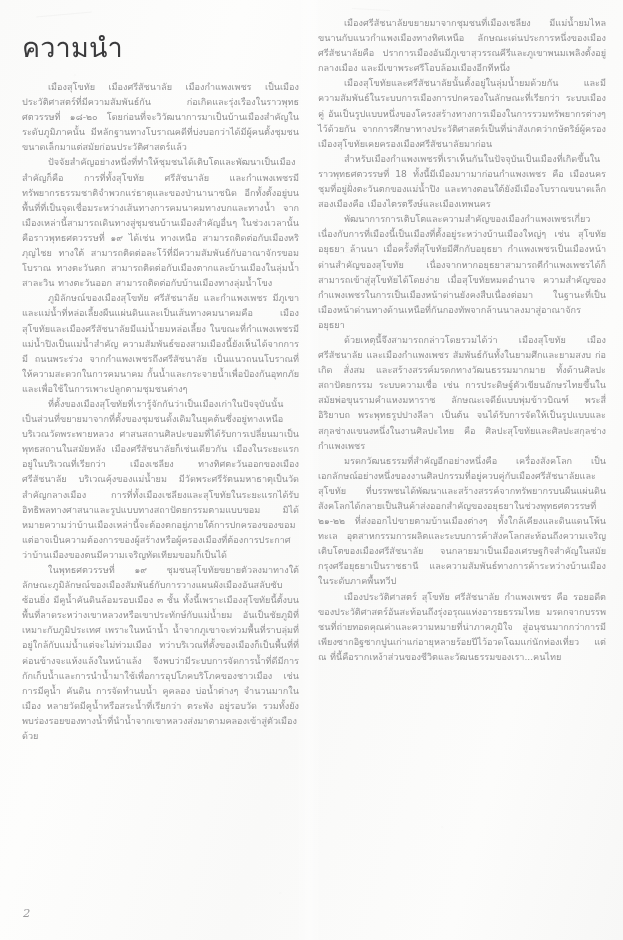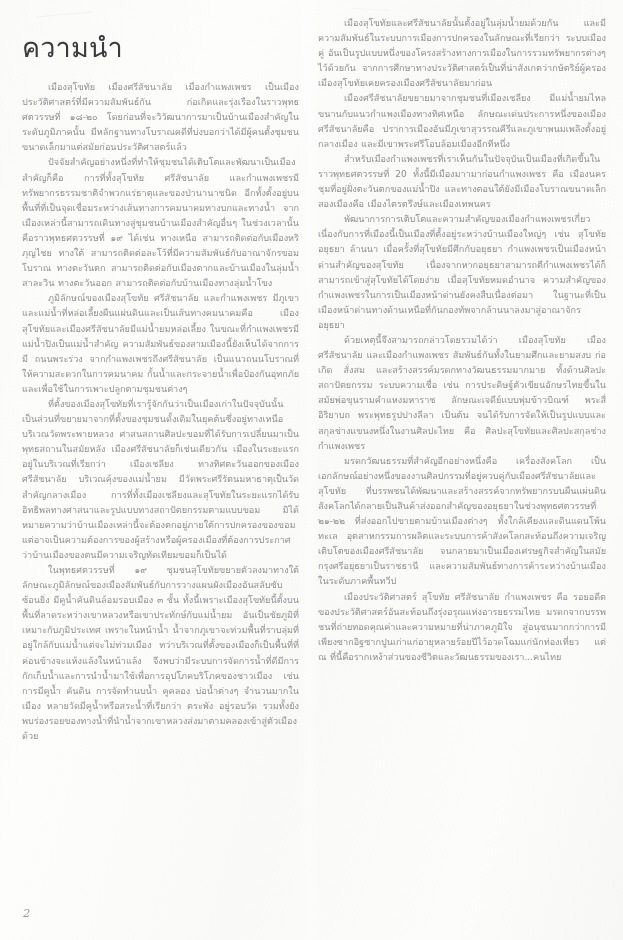--- a/index.html
+++ b/index.html
@@ -136,23 +136,23 @@
         <p>เมืองสุโขทัย เมืองศรีสัชนาลัย เมืองกำแพงเพชร เป็นเมืองประวัติศาสตร์ที่มีความสัมพันธ์กัน ก่อเกิดและรุ่งเรืองในราวพุทธศตวรรษที่ ๑๘-๒๐ โดยก่อนที่จะวิวัฒนาการมาเป็นบ้านเมืองสำคัญในระดับภูมิภาคนั้น มีหลักฐานทางโบราณคดีที่บ่งบอกว่าได้มีผู้คนตั้งชุมชนขนาดเล็กมาแต่สมัยก่อนประวัติศาสตร์แล้ว</p>
         <p>ปัจจัยสำคัญอย่างหนึ่งที่ทำให้ชุมชนได้เติบโตและพัฒนาเป็นเมืองสำคัญก็คือ การที่ทั้งสุโขทัย ศรีสัชนาลัย และกำแพงเพชรมีทรัพยากรธรรมชาติจำพวกแร่ธาตุและของป่านานาชนิด อีกทั้งตั้งอยู่บนพื้นที่ที่เป็นจุดเชื่อมระหว่างเส้นทางการคมนาคมทางบกและทางน้ำ จากเมืองเหล่านี้สามารถเดินทางสู่ชุมชนบ้านเมืองสำคัญอื่นๆ ในช่วงเวลานั้น คือราวพุทธศตวรรษที่ ๑๙ ได้เช่น ทางเหนือ สามารถติดต่อกับเมืองหริภุญไชย ทางใต้ สามารถติดต่อละโว้ที่มีความสัมพันธ์กับอาณาจักรขอมโบราณ ทางตะวันตก สามารถติดต่อกับเมืองตากและบ้านเมืองในลุ่มน้ำสาละวิน ทางตะวันออก สามารถติดต่อกับบ้านเมืองทางลุ่มน้ำโขง</p>
         <p>ภูมิลักษณ์ของเมืองสุโขทัย ศรีสัชนาลัย และกำแพงเพชร มีภูเขาและแม่น้ำที่หล่อเลี้ยงผืนแผ่นดินและเป็นเส้นทางคมนาคมคือ เมืองสุโขทัยและเมืองศรีสัชนาลัยมีแม่น้ำยมหล่อเลี้ยง ในขณะที่กำแพงเพชรมีแม่น้ำปิงเป็นแม่น้ำสำคัญ ความสัมพันธ์ของสามเมืองนี้ยังเห็นได้จากการมี ถนนพระร่วง จากกำแพงเพชรถึงศรีสัชนาลัย เป็นแนวถนนโบราณที่ให้ความสะดวกในการคมนาคม กั้นน้ำและกระจายน้ำเพื่อป้องกันอุทกภัย และเพื่อใช้ในการเพาะปลูกตามชุมชนต่างๆ</p>
         <p>ที่ตั้งของเมืองสุโขทัยที่เรารู้จักกันว่าเป็นเมืองเก่าในปัจจุบันนั้น เป็นส่วนที่ขยายมาจากที่ตั้งของชุมชนดั้งเดิมในยุคต้นซึ่งอยู่ทางเหนือ บริเวณวัดพระพายหลวง ศาสนสถานศิลปะขอมที่ได้รับการเปลี่ยนมาเป็นพุทธสถานในสมัยหลัง เมืองศรีสัชนาลัยก็เช่นเดียวกัน เมืองในระยะแรกอยู่ในบริเวณที่เรียกว่า เมืองเชลียง ทางทิศตะวันออกของเมืองศรีสัชนาลัย บริเวณคุ้งของแม่น้ำยม มีวัดพระศรีรัตนมหาธาตุเป็นวัดสำคัญกลางเมือง การที่ทั้งเมืองเชลียงและสุโขทัยในระยะแรกได้รับอิทธิพลทางศาสนาและรูปแบบทางสถาปัตยกรรมตามแบบขอม มิได้หมายความว่าบ้านเมืองเหล่านี้จะต้องตกอยู่ภายใต้การปกครองของขอม แต่อาจเป็นความต้องการของผู้สร้างหรือผู้ครองเมืองที่ต้องการประกาศว่าบ้านเมืองของตนมีความเจริญทัดเทียมขอมก็เป็นได้</p>
         <p>ในพุทธศตวรรษที่ ๑๙ ชุมชนสุโขทัยขยายตัวลงมาทางใต้ ลักษณะภูมิลักษณ์ของเมืองสัมพันธ์กับการวางแผนผังเมืองอันสลับซับซ้อนยิ่ง มีคูน้ำคันดินล้อมรอบเมือง ๓ ชั้น ทั้งนี้เพราะเมืองสุโขทัยนี้ตั้งบนพื้นที่ลาดระหว่างเขาหลวงหรือเขาประทักษ์กับแม่น้ำยม อันเป็นชัยภูมิที่เหมาะกับภูมิประเทศ เพราะในหน้าน้ำ น้ำจากภูเขาจะท่วมพื้นที่ราบลุ่มที่อยู่ใกล้กับแม่น้ำแต่จะไม่ท่วมเมือง ทว่าบริเวณที่ตั้งของเมืองก็เป็นพื้นที่ที่ค่อนข้างจะแห้งแล้งในหน้าแล้ง จึงพบว่ามีระบบการจัดการน้ำที่ดีมีการกักเก็บน้ำและการนำน้ำมาใช้เพื่อการอุปโภคบริโภคของชาวเมือง เช่น การมีคูน้ำ คันดิน การจัดทำนบน้ำ คูคลอง บ่อน้ำต่างๆ จำนวนมากในเมือง หลายวัดมีคูน้ำหรือสระน้ำที่เรียกว่า ตระพัง อยู่รอบวัด รวมทั้งยังพบร่องรอยของทางน้ำที่นำน้ำจากเขาหลวงส่งมาตามคลองเข้าสู่ตัวเมืองด้วย</p>
       </div>
     </div>
 
     <div class="col col-right">
       <div class="flow">
+        <p>เมืองศรีสัชนาลัยขยายมาจากชุมชนที่เมืองเชลียง มีแม่น้ำยมไหลขนานกับแนวกำแพงเมืองทางทิศเหนือ ลักษณะเด่นประการหนึ่งของเมืองศรีสัชนาลัยคือ ปราการเมืองอันมีภูเขาสุวรรณคีรีและภูเขาพนมเพลิงตั้งอยู่กลางเมือง และมีเขาพระศรีโอบล้อมเมืองอีกทีหนึ่ง</p>
         <p>เมืองสุโขทัยและศรีสัชนาลัยนั้นตั้งอยู่ในลุ่มน้ำยมด้วยกัน และมีความสัมพันธ์ในระบบการเมืองการปกครองในลักษณะที่เรียกว่า ระบบเมืองคู่ อันเป็นรูปแบบหนึ่งของโครงสร้างทางการเมืองในการรวมทรัพยากรต่างๆ ไว้ด้วยกัน จากการศึกษาทางประวัติศาสตร์เป็นที่น่าสังเกตว่ากษัตริย์ผู้ครองเมืองสุโขทัยเคยครองเมืองศรีสัชนาลัยมาก่อน</p>
-        <p>เมืองศรีสัชนาลัยขยายมาจากชุมชนที่เมืองเชลียง มีแม่น้ำยมไหลขนานกับแนวกำแพงเมืองทางทิศเหนือ ลักษณะเด่นประการหนึ่งของเมืองศรีสัชนาลัยคือ ปราการเมืองอันมีภูเขาสุวรรณคีรีและภูเขาพนมเพลิงตั้งอยู่กลางเมือง และมีเขาพระศรีโอบล้อมเมืองอีกทีหนึ่ง</p>
-        <p>สำหรับเมืองกำแพงเพชรที่เราเห็นกันในปัจจุบันเป็นเมืองที่เกิดขึ้นในราวพุทธศตวรรษที่ 20 ทั้งนี้มีเมืองมาามาก่อนกำแพงเพชร คือ เมืองนครชุมที่อยู่ฝั่งตะวันตกของแม่น้ำปิง และทางตอนใต้ยังมีเมืองโบราณขนาดเล็กสองเมืองคือ เมืองไตรตรึงษ์และเมืองเทพนคร</p>
+        <p>สำหรับเมืองกำแพงเพชรที่เราเห็นกันในปัจจุบันเป็นเมืองที่เกิดขึ้นในราวพุทธศตวรรษที่ 18 ทั้งนี้มีเมืองมาามาก่อนกำแพงเพชร คือ เมืองนครชุมที่อยู่ฝั่งตะวันตกของแม่น้ำปิง และทางตอนใต้ยังมีเมืองโบราณขนาดเล็กสองเมืองคือ เมืองไตรตรึงษ์และเมืองเทพนคร</p>
         <p>พัฒนาการการเติบโตและความสำคัญของเมืองกำแพงเพชรเกี่ยวเนื่องกับการที่เมืองนี้เป็นเมืองที่ตั้งอยู่ระหว่างบ้านเมืองใหญ่ๆ เช่น สุโขทัย อยุธยา ล้านนา เมื่อครั้งที่สุโขทัยมีศึกกับอยุธยา กำแพงเพชรเป็นเมืองหน้าด่านสำคัญของสุโขทัย เนื่องจากหากอยุธยาสามารถตีกำแพงเพชรได้ก็สามารถเข้าสู่สุโขทัยได้โดยง่าย เมื่อสุโขทัยหมดอำนาจ ความสำคัญของกำแพงเพชรในการเป็นเมืองหน้าด่านยังคงสืบเนื่องต่อมา ในฐานะที่เป็นเมืองหน้าด่านทางด้านเหนือที่กันกองทัพจากล้านนาลงมาสู่อาณาจักรอยุธยา</p>
         <p>ด้วยเหตุนี้จึงสามารถกล่าวโดยรวมได้ว่า เมืองสุโขทัย เมืองศรีสัชนาลัย และเมืองกำแพงเพชร สัมพันธ์กันทั้งในยามศึกและยามสงบ ก่อเกิด สั่งสม และสร้างสรรค์มรดกทางวัฒนธรรมมากมาย ทั้งด้านศิลปะ สถาปัตยกรรม ระบบความเชื่อ เช่น การประดิษฐ์ตัวเขียนอักษรไทยขึ้นในสมัยพ่อขุนรามคำแหงมหาราช ลักษณะเจดีย์แบบพุ่มข้าวบิณฑ์ พระสี่อิริยาบถ พระพุทธรูปปางลีลา เป็นต้น จนได้รับการจัดให้เป็นรูปแบบและสกุลช่างแขนงหนึ่งในงานศิลปะไทย คือ ศิลปะสุโขทัยและศิลปะสกุลช่างกำแพงเพชร</p>
         <p>มรดกวัฒนธรรมที่สำคัญอีกอย่างหนึ่งคือ เครื่องสังคโลก เป็นเอกลักษณ์อย่างหนึ่งของงานศิลปกรรมที่อยู่ควบคู่กับเมืองศรีสัชนาลัยและสุโขทัย ที่บรรพชนได้พัฒนาและสร้างสรรค์จากทรัพยากรบนผืนแผ่นดิน สังคโลกได้กลายเป็นสินค้าส่งออกสำคัญของอยุธยาในช่วงพุทธศตวรรษที่ ๒๑-๒๒ ที่ส่งออกไปขายตามบ้านเมืองต่างๆ ทั้งใกล้เคียงและดินแดนโพ้นทะเล อุตสาหกรรมการผลิตและระบบการค้าสังคโลกสะท้อนถึงความเจริญเติบโตของเมืองศรีสัชนาลัย จนกลายมาเป็นเมืองเศรษฐกิจสำคัญในสมัยกรุงศรีอยุธยาเป็นราชธานี และความสัมพันธ์ทางการค้าระหว่างบ้านเมืองในระดับภาคพื้นทวีป</p>
         <p>เมืองประวัติศาสตร์ สุโขทัย ศรีสัชนาลัย กำแพงเพชร คือ รอยอดีตของประวัติศาสตร์อันสะท้อนถึงรุ่งอรุณแห่งอารยธรรมไทย มรดกจากบรรพชนที่ถ่ายทอดคุณค่าและความหมายที่น่าภาคภูมิใจ สู่อนุชนมากกว่าการมีเพียงซากอิฐซากปูนเก่าแก่อายุหลายร้อยปีไว้อวดโฉมแก่นักท่องเที่ยว แต่ ณ ที่นี้คือรากเหง้าส่วนของชีวิตและวัฒนธรรมของเรา...คนไทย</p>
       </div>
     </div>
 
   </div>
 
   <div class="folio">2</div>

